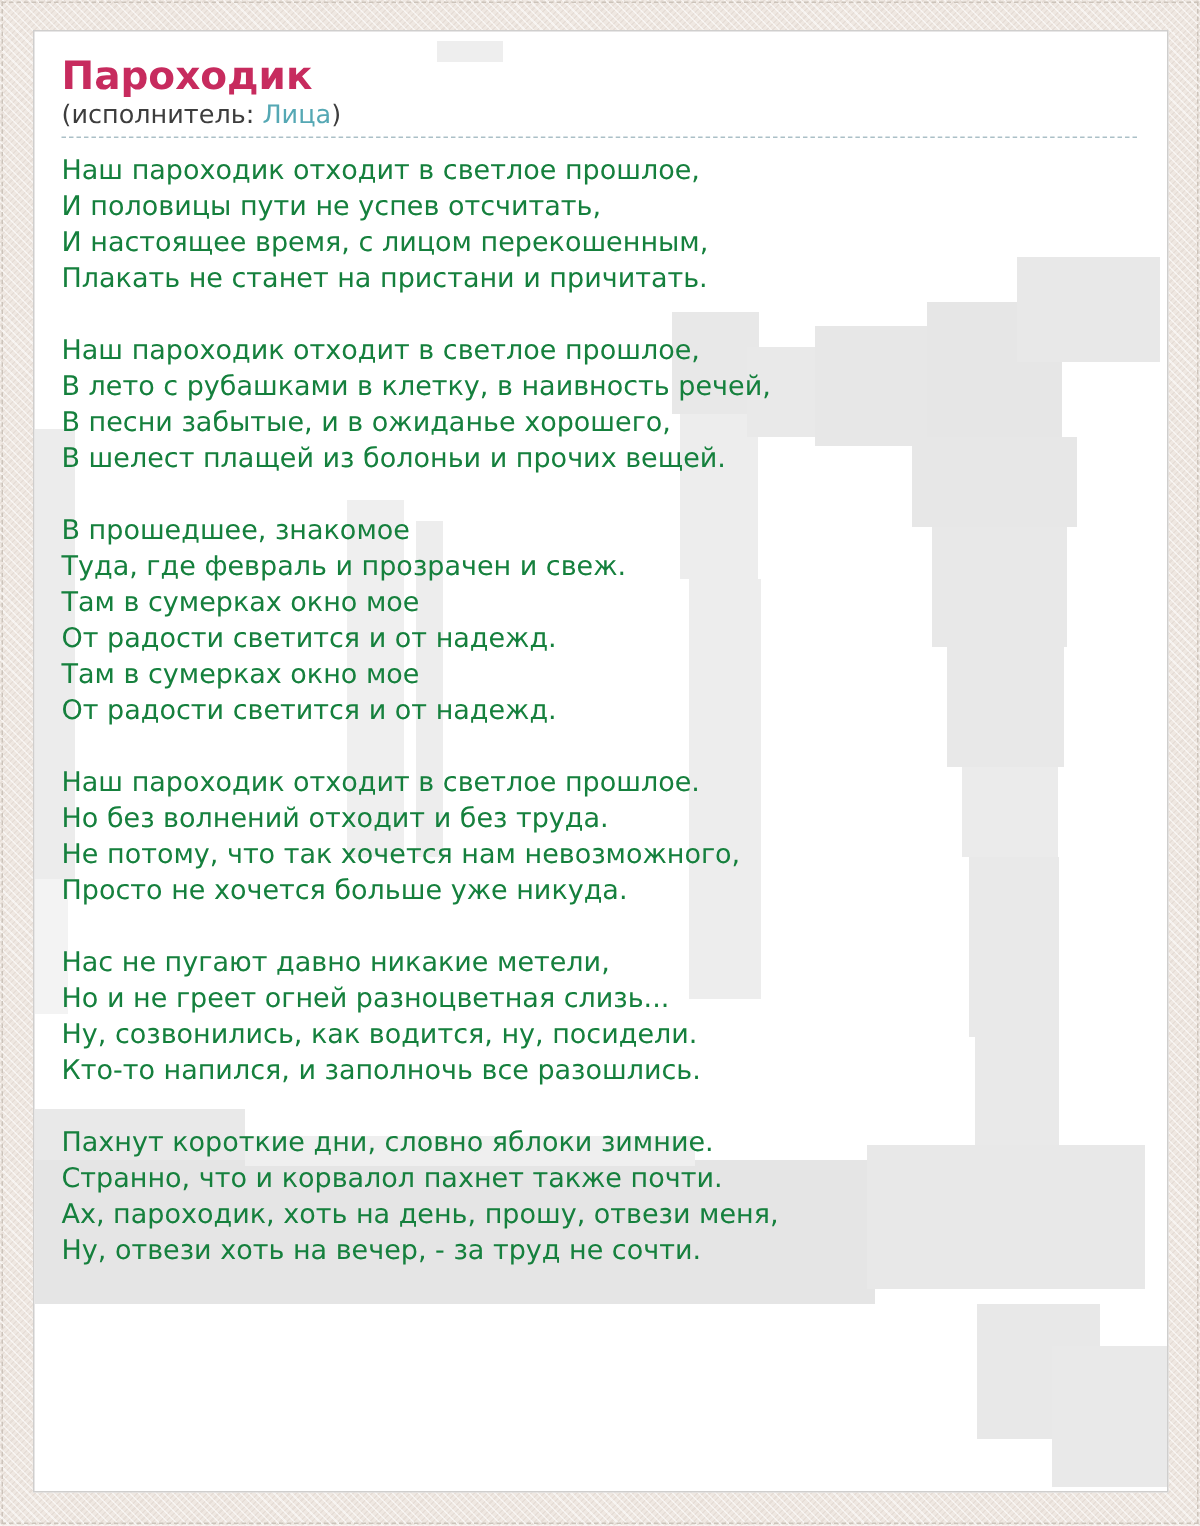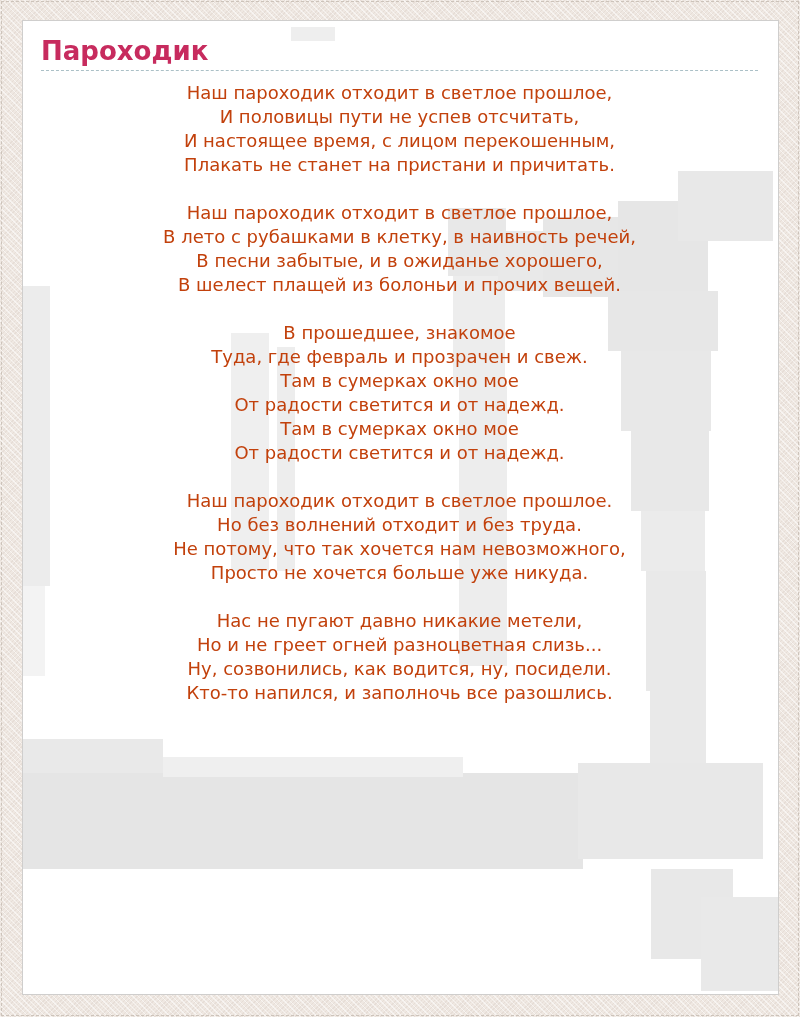--- a/index.html
+++ b/index.html
@@ -92,27 +92,29 @@
       <rect x="555" y="742" width="185" height="96" fill="#e8e8e8"></rect>
       <rect x="140" y="736" width="300" height="20" fill="#efefef"></rect>
 
       <rect x="628" y="848" width="82" height="90" fill="#e8e8e8"></rect>
       <rect x="678" y="876" width="77" height="94" fill="#e9e9e9"></rect>
     </svg>
 
     <div class="content">
       <h1 class="title" style="color: rgb(199, 43, 94);">Пароходик</h1>
 
+      <p class="artist-line"><span>(исполнитель: </span><a class="artist-link" style="color: rgb(85, 168, 180);">Лица</a><span>)</span></p>
 
       <div class="separator"></div>
 
-      <div class="lyrics" style="color: #c2410c; text-align: center;">
+      <div class="lyrics" style="color: #15803d;">
           <p class="verse">Наш пароходик отходит в светлое прошлое,<br>И половицы пути не успев отсчитать,<br>И настоящее время, с лицом перекошенным,<br>Плакать не станет на пристани и причитать.</p>
           <p class="verse">Наш пароходик отходит в светлое прошлое,<br>В лето с рубашками в клетку, в наивность речей,<br>В песни забытые, и в ожиданье хорошего,<br>В шелест плащей из болоньи и прочих вещей.</p>
           <p class="verse">В прошедшее, знакомое<br>Туда, где февраль и прозрачен и свеж.<br>Там в сумерках окно мое<br>От радости светится и от надежд.<br>Там в сумерках окно мое<br>От радости светится и от надежд.</p>
           <p class="verse">Наш пароходик отходит в светлое прошлое.<br>Но без волнений отходит и без труда.<br>Не потому, что так хочется нам невозможного,<br>Просто не хочется больше уже никуда.</p>
           <p class="verse">Нас не пугают давно никакие метели,<br>Но и не греет огней разноцветная слизь...<br>Ну, созвонились, как водится, ну, посидели.<br>Кто-то напился, и заполночь все разошлись.</p>
+          <p class="verse">Пахнут короткие дни, словно яблоки зимние.<br>Странно, что и корвалол пахнет также почти.<br>Ах, пароходик, хоть на день, прошу, отвези меня,<br>Ну, отвези хоть на вечер, - за труд не сочти.</p>
         </div>
     </div>
   </div>
 
   <div class="frame"></div>
 </div>
 
 </body></html>

